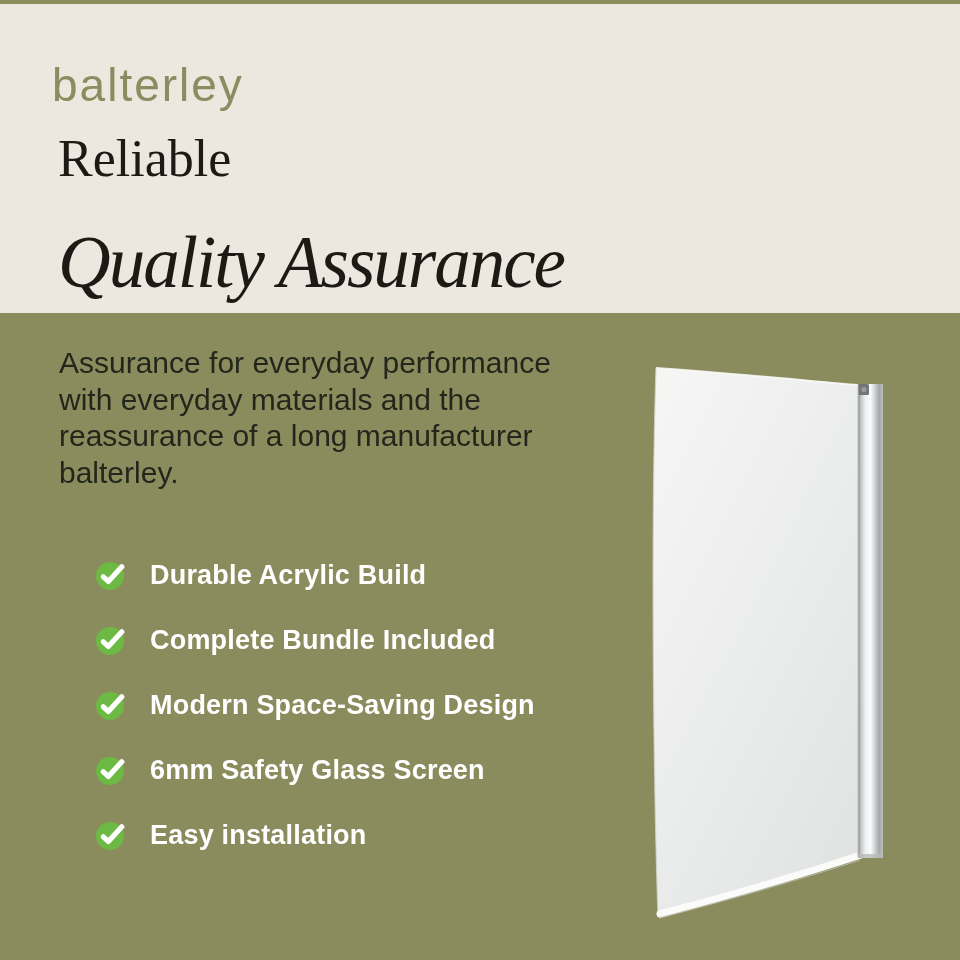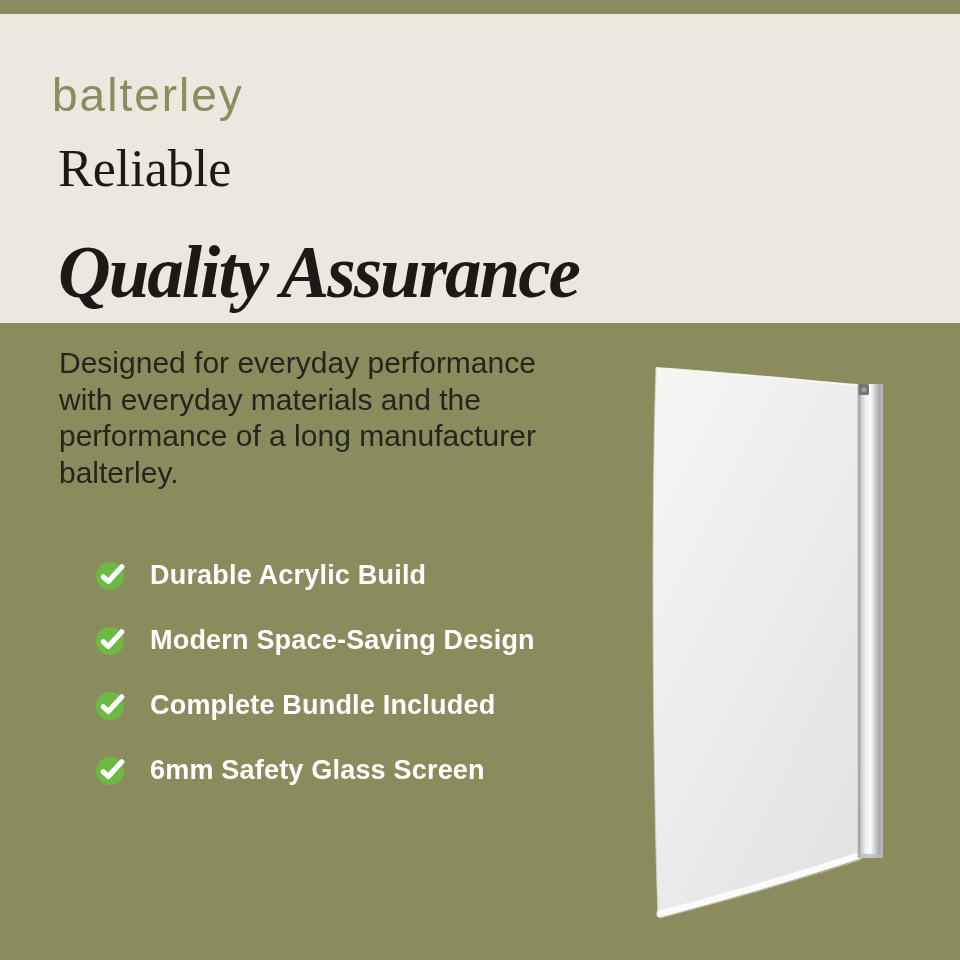--- a/index.html
+++ b/index.html
@@ -16,38 +16,38 @@
   body{
     width:960px;height:960px;position:relative;overflow:hidden;
     background:var(--background-green);
     font-family:"Liberation Sans",sans-serif;
   }
   .topbar{
     position:absolute;left:0;top:0;width:960px;height:14px;
     background:var(--background-green);
   }
   .hero{
-    position:absolute;left:0;top:14px;width:960px;height:309px;
+    position:absolute;left:0;top:4px;width:960px;height:309px;
     background:var(--background-cream);
   }
   .logo{
     position:absolute;left:52px;top:58px;
     font-size:46px;font-weight:400;letter-spacing:2px;
     color:var(--brand-olive);line-height:1;
   }
   .title-regular{
     position:absolute;left:58px;top:124px;
     font-family:"Liberation Serif","DejaVu Serif",serif;
     font-size:52px;line-height:1.2;font-weight:500;
     color:var(--heading-ink);white-space:nowrap;
   }
   .title-italic{
     position:absolute;left:58px;top:215px;
     font-family:"Liberation Serif","DejaVu Serif",serif;
-    font-style:italic;font-size:73px;line-height:1.2;font-weight:700;
+    font-style:italic;font-size:73px;line-height:1.2;font-weight:400;
     letter-spacing:-2px;color:var(--heading-ink);white-space:nowrap;
   }
   .intro{
     position:absolute;left:59px;top:345px;width:540px;
     font-size:30px;line-height:36.5px;color:var(--body-ink);
   }
   .features{
     position:absolute;left:96px;top:561px;margin:0;padding:0;list-style:none;
   }
   .feature{
@@ -70,62 +70,71 @@
 
 <div class="topbar"></div>
 
 <div class="hero">
   <div class="logo">balterley</div>
   <div class="title-regular">Reliable</div>
   <div class="title-italic">Quality Assurance</div>
 </div>
 
 <div class="intro">
-  <div>Designed for everyday performance</div>
+  <div>Assurance for everyday performance</div>
   <div>with everyday materials and the</div>
-  <div>performance of a long manufacturer</div>
+  <div>reassurance of a long manufacturer</div>
   <div>balterley.</div>
 </div>
 
 <ul class="features">
   <li class="feature">
     <span class="check">
       <svg width="28" height="28" viewBox="0 0 28 28">
         <circle cx="14" cy="14" r="14" fill="#6cb944"></circle>
         <path d="M7.3 14.8 L12.3 19.4 L25.8 4.8" fill="none" stroke="#ffffff" stroke-width="5.2" stroke-linecap="round" stroke-linejoin="round"></path>
       </svg>
     </span>
     <span class="feature-label">Durable Acrylic Build</span>
   </li>
   <li class="feature">
     <span class="check">
       <svg width="28" height="28" viewBox="0 0 28 28">
         <circle cx="14" cy="14" r="14" fill="#6cb944"></circle>
         <path d="M7.3 14.8 L12.3 19.4 L25.8 4.8" fill="none" stroke="#ffffff" stroke-width="5.2" stroke-linecap="round" stroke-linejoin="round"></path>
       </svg>
     </span>
+    <span class="feature-label">Complete Bundle Included</span>
+  </li>
+  <li class="feature">
+    <span class="check">
+      <svg width="28" height="28" viewBox="0 0 28 28">
+        <circle cx="14" cy="14" r="14" fill="#6cb944"></circle>
+        <path d="M7.3 14.8 L12.3 19.4 L25.8 4.8" fill="none" stroke="#ffffff" stroke-width="5.2" stroke-linecap="round" stroke-linejoin="round"></path>
+      </svg>
+    </span>
     <span class="feature-label">Modern Space-Saving Design</span>
   </li>
   <li class="feature">
     <span class="check">
       <svg width="28" height="28" viewBox="0 0 28 28">
         <circle cx="14" cy="14" r="14" fill="#6cb944"></circle>
         <path d="M7.3 14.8 L12.3 19.4 L25.8 4.8" fill="none" stroke="#ffffff" stroke-width="5.2" stroke-linecap="round" stroke-linejoin="round"></path>
       </svg>
     </span>
-    <span class="feature-label">Complete Bundle Included</span>
+    <span class="feature-label">6mm Safety Glass Screen</span>
   </li>
   <li class="feature">
     <span class="check">
       <svg width="28" height="28" viewBox="0 0 28 28">
         <circle cx="14" cy="14" r="14" fill="#6cb944"></circle>
         <path d="M7.3 14.8 L12.3 19.4 L25.8 4.8" fill="none" stroke="#ffffff" stroke-width="5.2" stroke-linecap="round" stroke-linejoin="round"></path>
       </svg>
     </span>
-    <span class="feature-label">6mm Safety Glass Screen</span>
+    <span class="feature-label">Easy installation</span>
   </li>
 </ul>
 
 <div class="product">
   <svg width="340" height="620" viewBox="0 0 340 620">
     <defs>
       <linearGradient id="glassGrad" x1="0" y1="0" x2="0.75" y2="1">
         <stop offset="0" stop-color="#f6f6f5"></stop>
         <stop offset="0.55" stop-color="#ebecec"></stop>
         <stop offset="1" stop-color="#e2e3e3"></stop>

